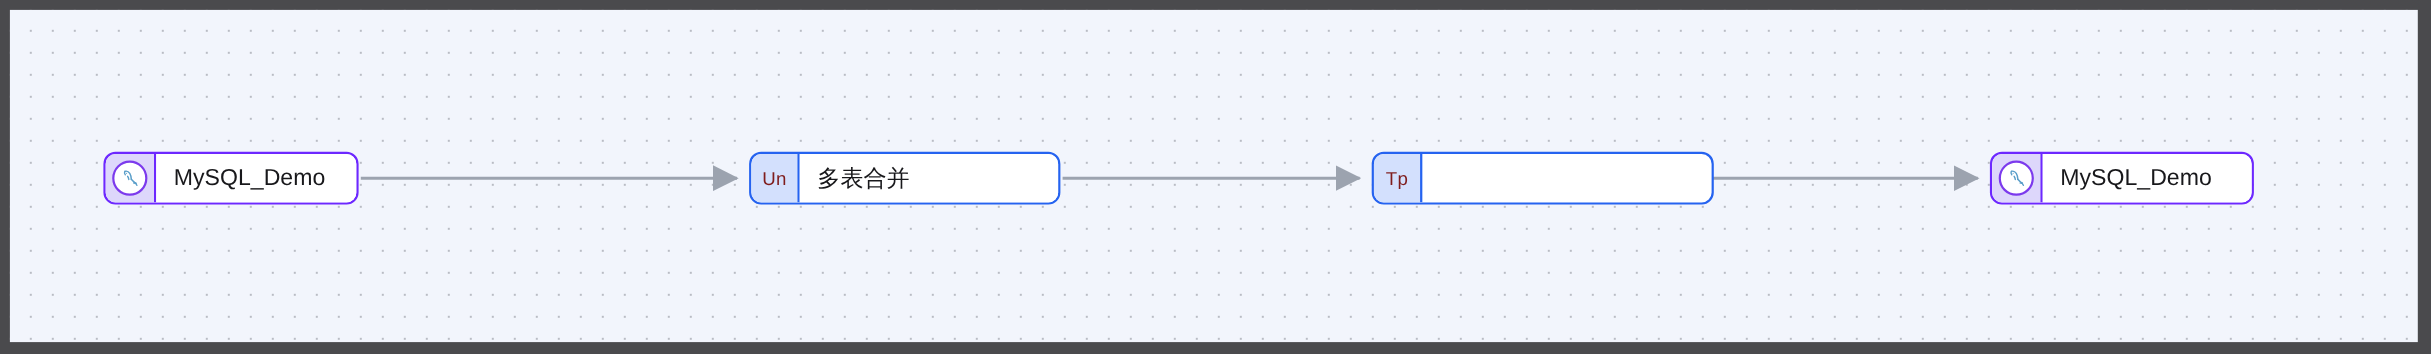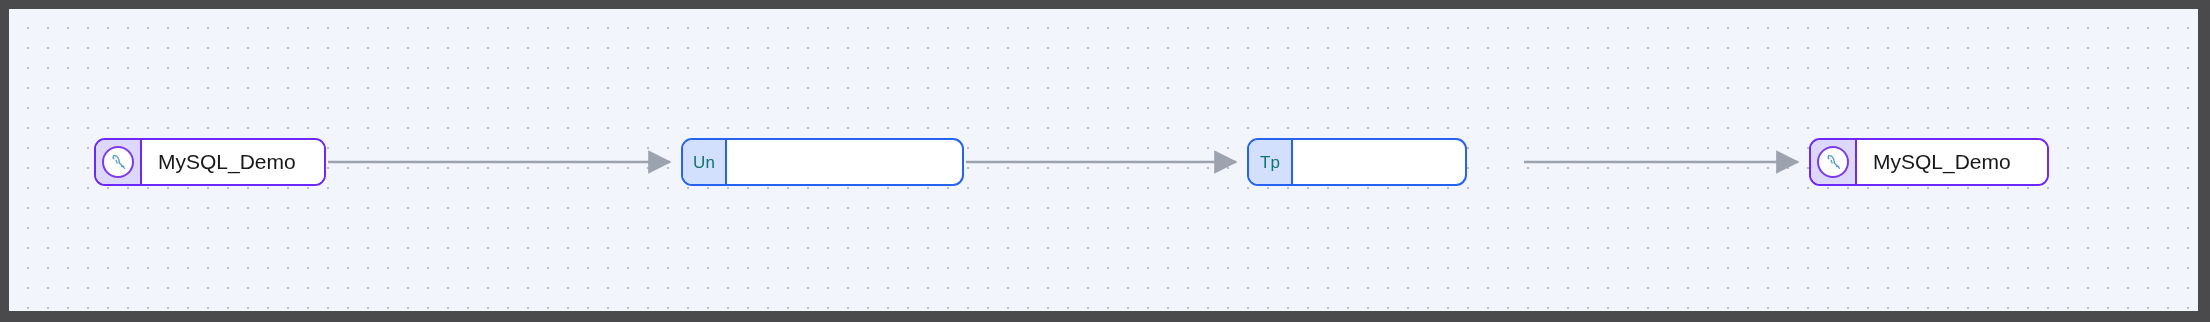--- a/index.html
+++ b/index.html
@@ -80,21 +80,21 @@
     border-right: 2px solid #6d28ff;
   }
   .node.transform .node-badge {
     width: 44px;
     background: #d3e0fd;
     border-right: 2px solid #2563f0;
   }
 
   .badge-text {
     font-size: 17px;
-    color: #0f766e;
+    color: #7f1d1d;
     font-family: "Liberation Sans", "DejaVu Sans", sans-serif;
     letter-spacing: 0.2px;
     line-height: 1;
   }
 
   
   .db-icon {
     width: 32px;
     height: 32px;
     border-radius: 50%;
@@ -161,23 +161,24 @@
           </svg>
         </span>
       </div>
       <div class="node-label">MySQL_Demo</div>
     </div>
 
     <div class="node transform" style="left:672px; top:129px; width:283px;">
       <div class="node-badge">
         <span class="badge-text">Un</span>
       </div>
-    </div>
-
-    <div class="node transform" style="left:1238px; top:129px; width:220px;">
+      <div class="node-label cjk">多表合并</div>
+    </div>
+
+    <div class="node transform" style="left:1238px; top:129px; width:311px;">
       <div class="node-badge">
         <span class="badge-text">Tp</span>
       </div>
     </div>
 
     <div class="node source" style="left:1800px; top:129px; width:240px;">
       <div class="node-badge">
         <span class="db-icon">
           <svg width="21" height="21" viewBox="0 0 24 24" fill="none" stroke="#5a9ec9" stroke-width="1.5" stroke-linecap="round" stroke-linejoin="round">
             <path d="M6.4 4.3c1.9-.6 3.9.5 5 2.2 1.1 1.8 1.5 4 1.6 6.1"></path>

